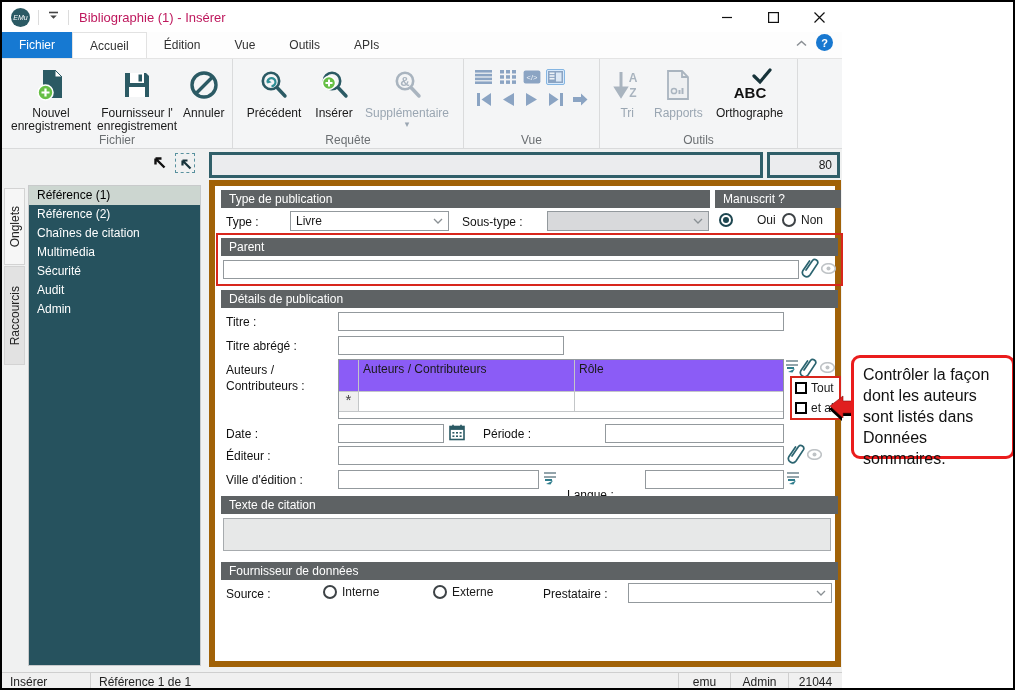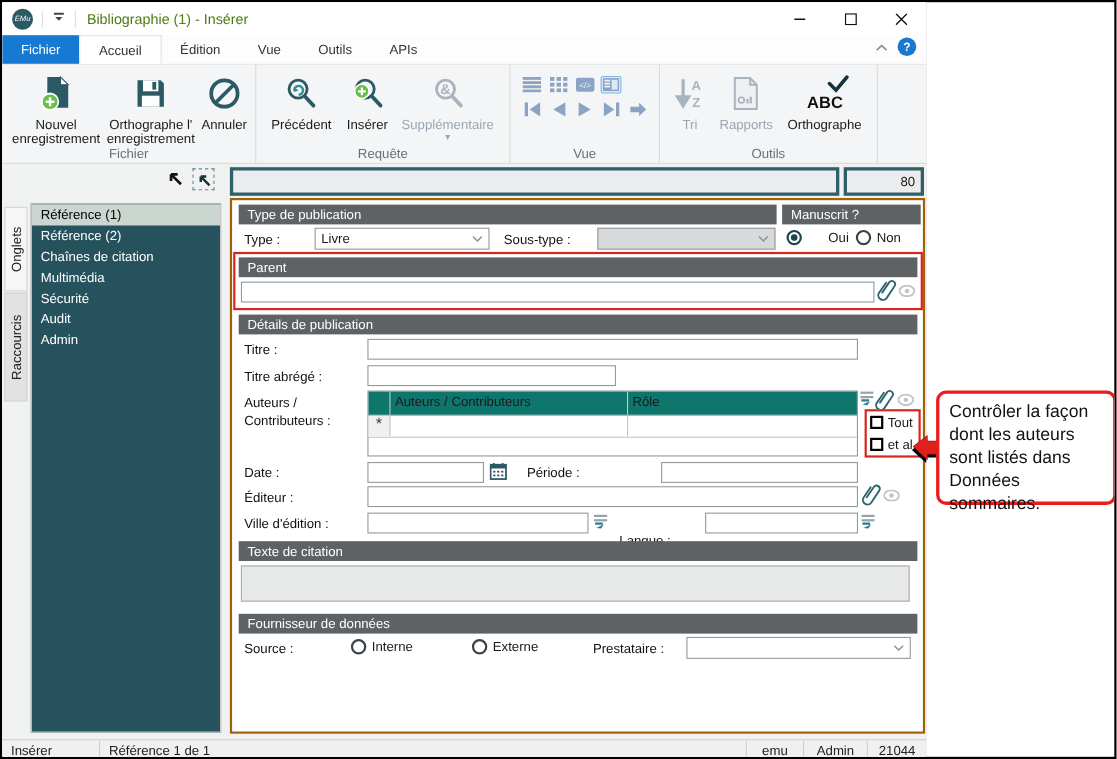--- a/index.html
+++ b/index.html
@@ -4,21 +4,21 @@
 <style>
   * { box-sizing: border-box; }
   body { margin:0; background:#fff; font-family:"Liberation Sans", sans-serif; }
   .frame { position:relative; width:1015px; height:690px; border:2px solid #000; background:#fff; overflow:hidden; font-size:12px; color:#1a1a1a; }
   .window { position:absolute; left:0; top:0; width:840px; height:686px; background:#fff; border-right:1px solid #9a9a9a; }
 
   
   .titlebar { position:absolute; left:0; top:0; width:840px; height:30px; background:#fff; display:flex; align-items:center; }
   .logo { width:19px; height:19px; border-radius:50%; background:#2b5a64; color:#fff; font-size:7px; display:flex; align-items:center; justify-content:center; margin-left:9px; font-style:italic; }
   .tb-sep { width:1px; height:15px; background:#dcdcdc; margin:0 8px; }
-  .title-text { font-size:13px; color:#4d7c0f; margin-left:2px; }
+  .title-text { font-size:13px; color:#be185d; margin-left:2px; }
   .win-controls { position:absolute; right:0; top:0; display:flex; }
   .win-btn { width:46px; height:30px; display:flex; align-items:center; justify-content:center; font-size:13px; color:#111; }
 
   
   .tabrow { position:absolute; left:0; top:30px; width:840px; height:27px; background:#fdfdfd; border-bottom:1px solid #e4e4e4; display:flex; align-items:stretch; }
   .tab { padding:0 17px; display:flex; align-items:center; font-size:12px; color:#333; }
   .tab.blue { background:#1679d2; color:#fff; }
   .tab.active { background:#fff; border:1px solid #e2e2e2; border-bottom:none; }
   .tab-extras { position:absolute; right:8px; top:32px; display:flex; align-items:center; gap:9px; }
   .help-circle { width:17px; height:17px; border-radius:50%; background:#1878d0; color:#fff; font-weight:bold; font-size:11px; display:flex; align-items:center; justify-content:center; }
@@ -49,37 +49,37 @@
   .vtab { position:absolute; left:2px; width:21px; background:#ebebeb; border:1px solid #d3d3d3; display:flex; align-items:center; justify-content:center; }
   .vtab span { writing-mode:vertical-rl; transform:rotate(180deg); font-size:12px; color:#222; }
   .vtab.onglets { top:186px; height:77px; background:#f6f6f6; }
   .vtab.raccourcis { top:264px; height:99px; background:#e2e2e2; }
 
   .sidebar { position:absolute; left:26px; top:183px; width:173px; height:481px; background:#26525e; border:1px solid #c8cacb; }
   .side-item { height:19px; line-height:19px; padding-left:8px; color:#fff; font-size:12px; white-space:nowrap; }
   .side-item.selected { background:#ccd6d0; color:#000; }
 
   
-  .form { position:absolute; left:207px; top:178px; width:632px; height:487px; background:#fff; border:2px solid #a16207; }
+  .form { position:absolute; left:207px; top:178px; width:632px; height:487px; background:#fff; border:6px solid #a16207; }
   .sect { position:absolute; height:18px; line-height:18px; background:#5e6264; color:#fff; font-size:12px; padding-left:8px; }
   .flabel { position:absolute; font-size:12px; color:#111; }
   .tfield { position:absolute; height:19px; background:#fff; border:1px solid #93999d; }
   .combo { position:absolute; height:20px; background:#fff; border:1px solid #93999d; display:flex; align-items:center; justify-content:space-between; padding:0 5px; }
   .combo.disabled { background:#d8d9db; }
   .radio { position:absolute; display:flex; align-items:center; gap:5px; font-size:12px; }
   .rdot { width:14px; height:14px; border:2px solid #3d4246; border-radius:50%; background:#fff; display:flex; align-items:center; justify-content:center; }
   .radio.sel .rdot { border-color:#1d4650; }
   .radio.sel .rdot::after { content:''; width:6px; height:6px; border-radius:50%; background:#1d4650; }
   .redbox { position:absolute; border:2px solid #d8261c; }
   .cbrow { display:flex; align-items:center; gap:4px; height:20px; padding-left:3px; font-size:12px; }
   .cbox { width:12px; height:12px; border:2px solid #000; background:#fff; flex:none; }
 
   .atable { position:absolute; left:123px; top:173px; width:446px; height:60px; border:1px solid #93999d; background:#fff; display:flex; flex-direction:column; }
   .atr { display:flex; border-bottom:1px solid #c3c6c8; }
-  .atr.head { background:#0f766e; height:22px; }
+  .atr.head { background:#8b5cf6; height:32px; }
   .atr.body { height:20px; }
   .atr.last { border-bottom:none; flex:1; }
   .atd { border-right:1px solid #c3c6c8; padding:2px 4px; font-size:12px; overflow:hidden; white-space:nowrap; }
   .atd.c0 { width:20px; flex:none; padding:0; text-align:center; }
   .atd.c1 { width:216px; flex:none; }
   .atd.c2 { flex:1; border-right:none; }
   .rowmark { font-size:15px; line-height:16px; color:#444; background:#f0f0f0; height:100%; }
 
   .citation-area { position:absolute; left:8px; top:332px; width:608px; height:33px; background:#e7e8e8; border:1px solid #a7abae; }
 
@@ -159,21 +159,21 @@
         </div>
         <div class="rbtn" style="width:108px;">
           <div class="iconbox">
             <svg width="30" height="30" viewBox="0 0 30 30">
               <path d="M3 3 H24 L27 6 V27 H3 Z" fill="#2b5a64"></path>
               <rect x="8" y="3" width="14" height="10" fill="#fff"></rect>
               <rect x="16.5" y="4.5" width="3.5" height="7" fill="#2b5a64"></rect>
               <rect x="7" y="17" width="16" height="10" fill="#fff"></rect>
             </svg>
           </div>
-          <div class="lbl">Orthographe l' enregistrement</div>
+          <div class="lbl">Fournisseur l' enregistrement</div>
         </div>
         <div class="rbtn" style="width:56px;">
           <div class="iconbox">
             <svg width="30" height="30" viewBox="0 0 30 30">
               <circle cx="15" cy="15" r="12" fill="none" stroke="#2b5a64" stroke-width="3.4"></circle>
               <path d="M23 7.5 L7.5 23" stroke="#2b5a64" stroke-width="3.4"></path>
             </svg>
           </div>
           <div class="lbl">Annuler</div>
         </div>

